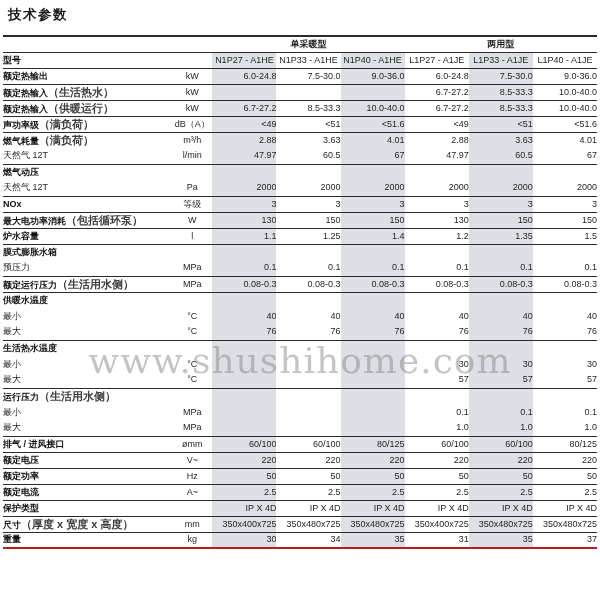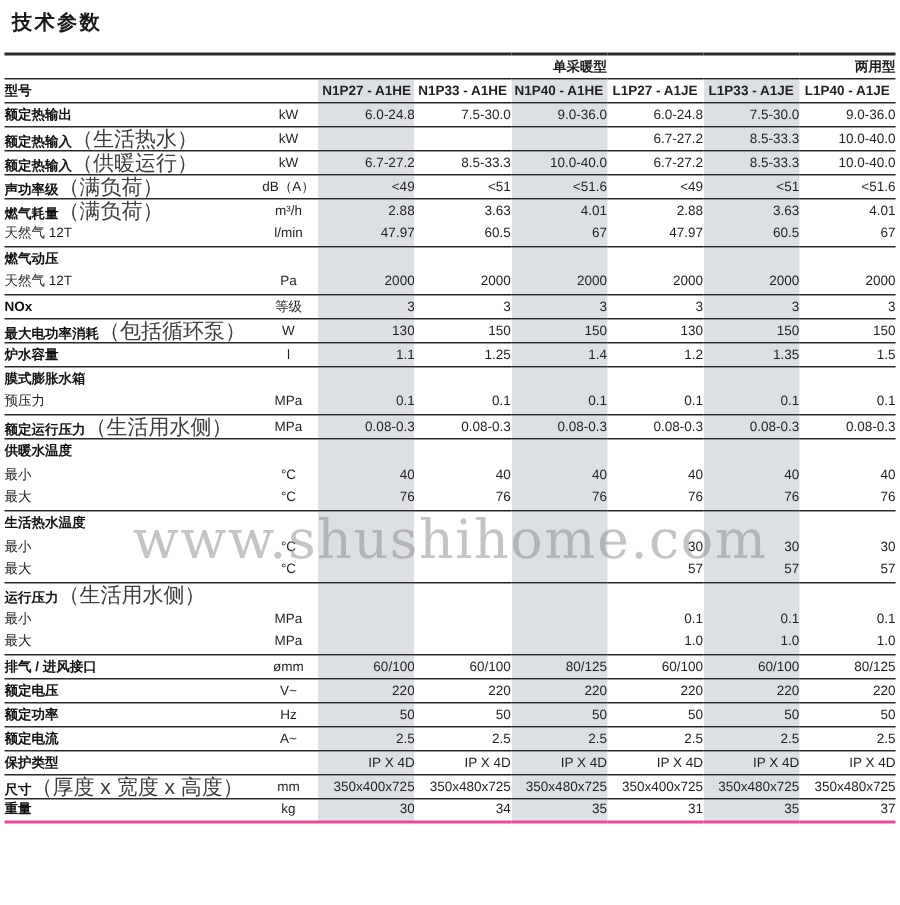--- a/index.html
+++ b/index.html
@@ -17,31 +17,31 @@
     border-top:2px solid #2b2b2b;
   }
   table.spec tr { height:16px; }
   table.spec td {
     padding:0; margin:0; vertical-align:middle;
     font-size:9px; line-height:1; color:#1f1f1f;
     overflow:hidden; white-space:nowrap;
   }
   td.label { padding-left:5px; font-size:9.5px; }
   td.label.bold { font-weight:bold; color:#111; }
-  td.label .note { font-weight:normal; font-size:14px; color:#3d3d3d; }
+  td.label .note { font-weight:bold; font-size:11px; color:#3d3d3d; }
   td.unit { font-size:9px; color:#222;text-align:center; }
   td.val { text-align:right; padding-right:7px; color:#222; }
   td.band { background:#dce0e5; }
-  td.model { font-weight:bold; text-align:center; font-size:8.7px; color:#111; }
+  td.model { font-weight:normal; text-align:center; font-size:8.7px; color:#111; }
   td.gh {
-    font-weight:bold; font-size:9.5px; text-align:right;
+    font-weight:bold; font-size:9.5px; text-align:center;
     padding-right:112px; color:#111;
   }
   tr.sep td { border-bottom:1px solid #2b2b2b; }
-  tr.thick td { border-bottom:2px solid #ec4899; }
+  tr.thick td { border-bottom:2px solid #b91c1c; }
   .watermark {
     position:absolute; top:340px; left:50%; transform:translateX(-50%);
     font-family:"DejaVu Serif","Liberation Serif",serif;
     font-size:36px; color:#8a8a8a; opacity:0.5; letter-spacing:1px;
     white-space:nowrap; pointer-events:none; z-index:5;
   }
 </style>
 </head>
 <body>
 

